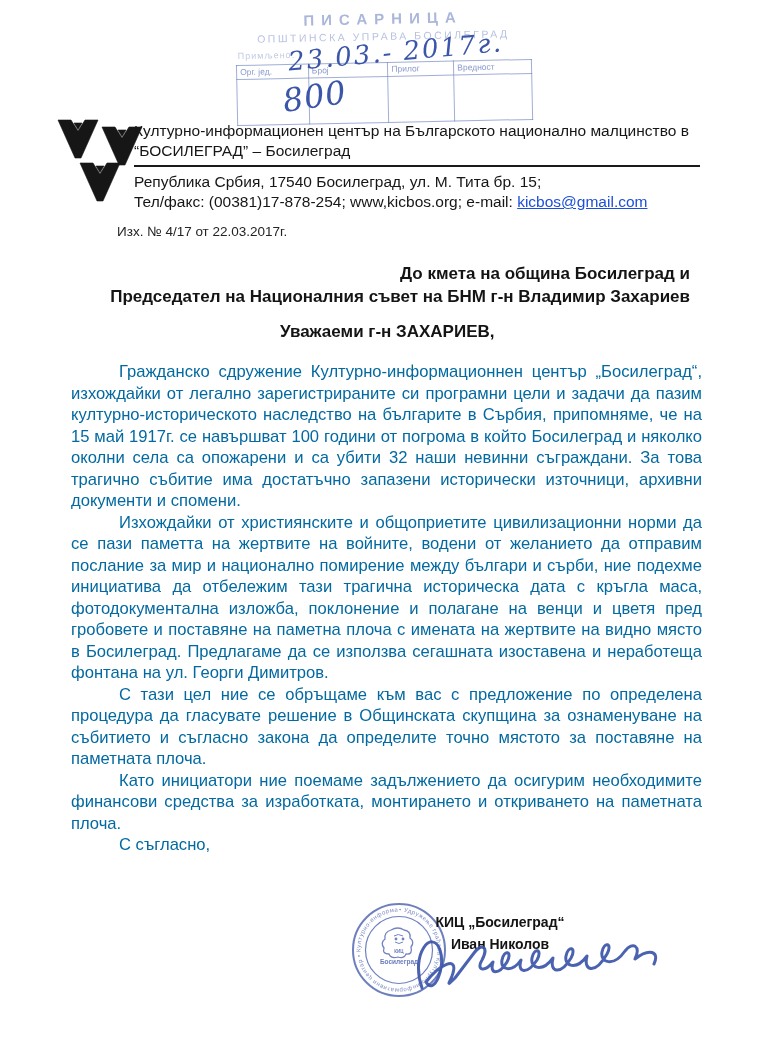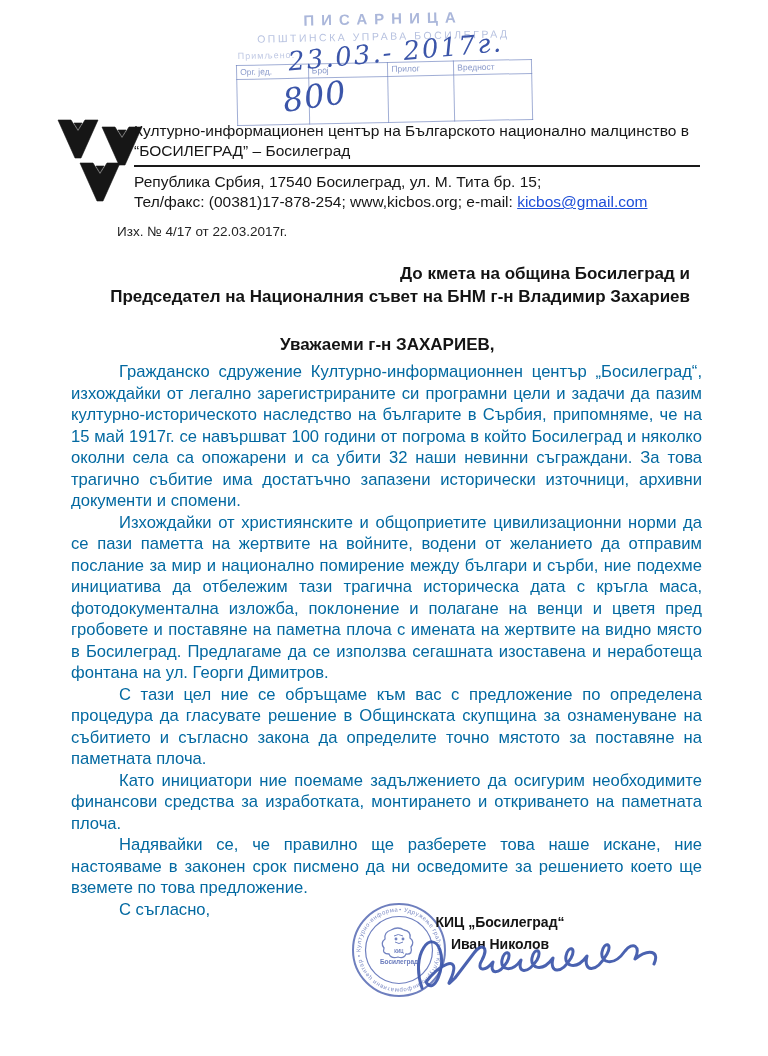--- a/index.html
+++ b/index.html
@@ -42,21 +42,21 @@
   .lh4 { font-size:15.5px; line-height:20px; }
   .lh-email { text-decoration:underline; color:#1d4ed8; }
 
   
   .ref-line { position:absolute; left:88px; top:224px; font-size:13.5px; color:#242424;margin-left:29px; }
 
   
   .recipient { position:absolute; right:78px; top:262px; text-align:right; font-weight:bold; font-size:17px; line-height:23px; color:#141414; }
 
   
-  .salutation { position:absolute; left:280px; top:335px; font-weight:bold; font-size:17px; color:#141414; }
+  .salutation { position:absolute; left:280px; top:322px; font-weight:bold; font-size:17px; color:#141414; }
 
   
   .body-text { position:absolute; left:71px; top:361px; width:631px; font-size:16.6px; line-height:21.5px; text-align:justify; color:#0369a1; }
   .body-text p { text-indent:48px; margin:0; }
   .closing { text-indent:48px; margin:0; }
 
   
   .round-stamp { position:absolute; left:350px; top:901px; z-index:1; }
   .sig-text { position:absolute; left:345px; top:911px; width:310px; text-align:center; font-weight:bold; font-size:14px; line-height:22px; color:#141414; z-index:2; }
   .sig-scrawl { position:absolute; left:406px; top:920px; z-index:3; }
@@ -115,21 +115,20 @@
     <div>Председател на Националния съвет на БНМ г-н Владимир Захариев</div>
   </div>
 
   <div class="salutation">Уважаеми г-н ЗАХАРИЕВ,</div>
 
   <div class="body-text">
     <p>Гражданско сдружение Културно-информационнен център „Босилеград“, изхождайки от легално зарегистрираните си програмни цели и задачи да пазим културно-историческото наследство на българите в Сърбия, припомняме, че на 15 май 1917г. се навършват 100 години от погрома в който Босилеград и няколко околни села са опожарени и са убити 32 наши невинни съграждани. За това трагично събитие има достатъчно запазени исторически източници, архивни документи и спомени.</p>
     <p>Изхождайки от християнските и общоприетите цивилизационни норми да се пази паметта на жертвите на войните, водени от желанието да отправим послание за мир и национално помирение между българи и сърби, ние подехме инициатива да отбележим тази трагична историческа дата с кръгла маса, фотодокументална изложба, поклонение и полагане на венци и цветя пред гробовете и поставяне на паметна плоча с имената на жертвите на видно място в Босилеград. Предлагаме да се използва сегашната изоставена и неработеща фонтана на ул. Георги Димитров.</p>
     <p>С тази цел ние се обръщаме към вас с предложение по определена процедура да гласувате решение в Общинската скупщина за ознаменуване на събитието и съгласно закона да определите точно мястото за поставяне на паметната плоча.</p>
     <p>Като инициатори ние поемаме задължението да осигурим необходимите финансови средства за изработката, монтирането и откриването на паметната плоча.</p>
-    <p>Надявайки се, че правилно ще разберете това наше искане, ние настояваме в законен срок писмено да ни осведомите за решението което ще вземете по това предложение.</p>
     <p class="closing">С съгласно,</p>
   </div>
 
   <svg class="round-stamp" width="98" height="98" viewBox="0 0 98 98">
     <defs>
       <path id="ringPath" d="M49,10.5 a38.5,38.5 0 1,1 -0.05,0"></path>
     </defs>
     <g stroke="#5b6eb6" fill="none" opacity="0.88">
       <circle cx="49" cy="49" r="46" stroke-width="2"></circle>
       <circle cx="49" cy="49" r="33.5" stroke-width="1.2"></circle>

